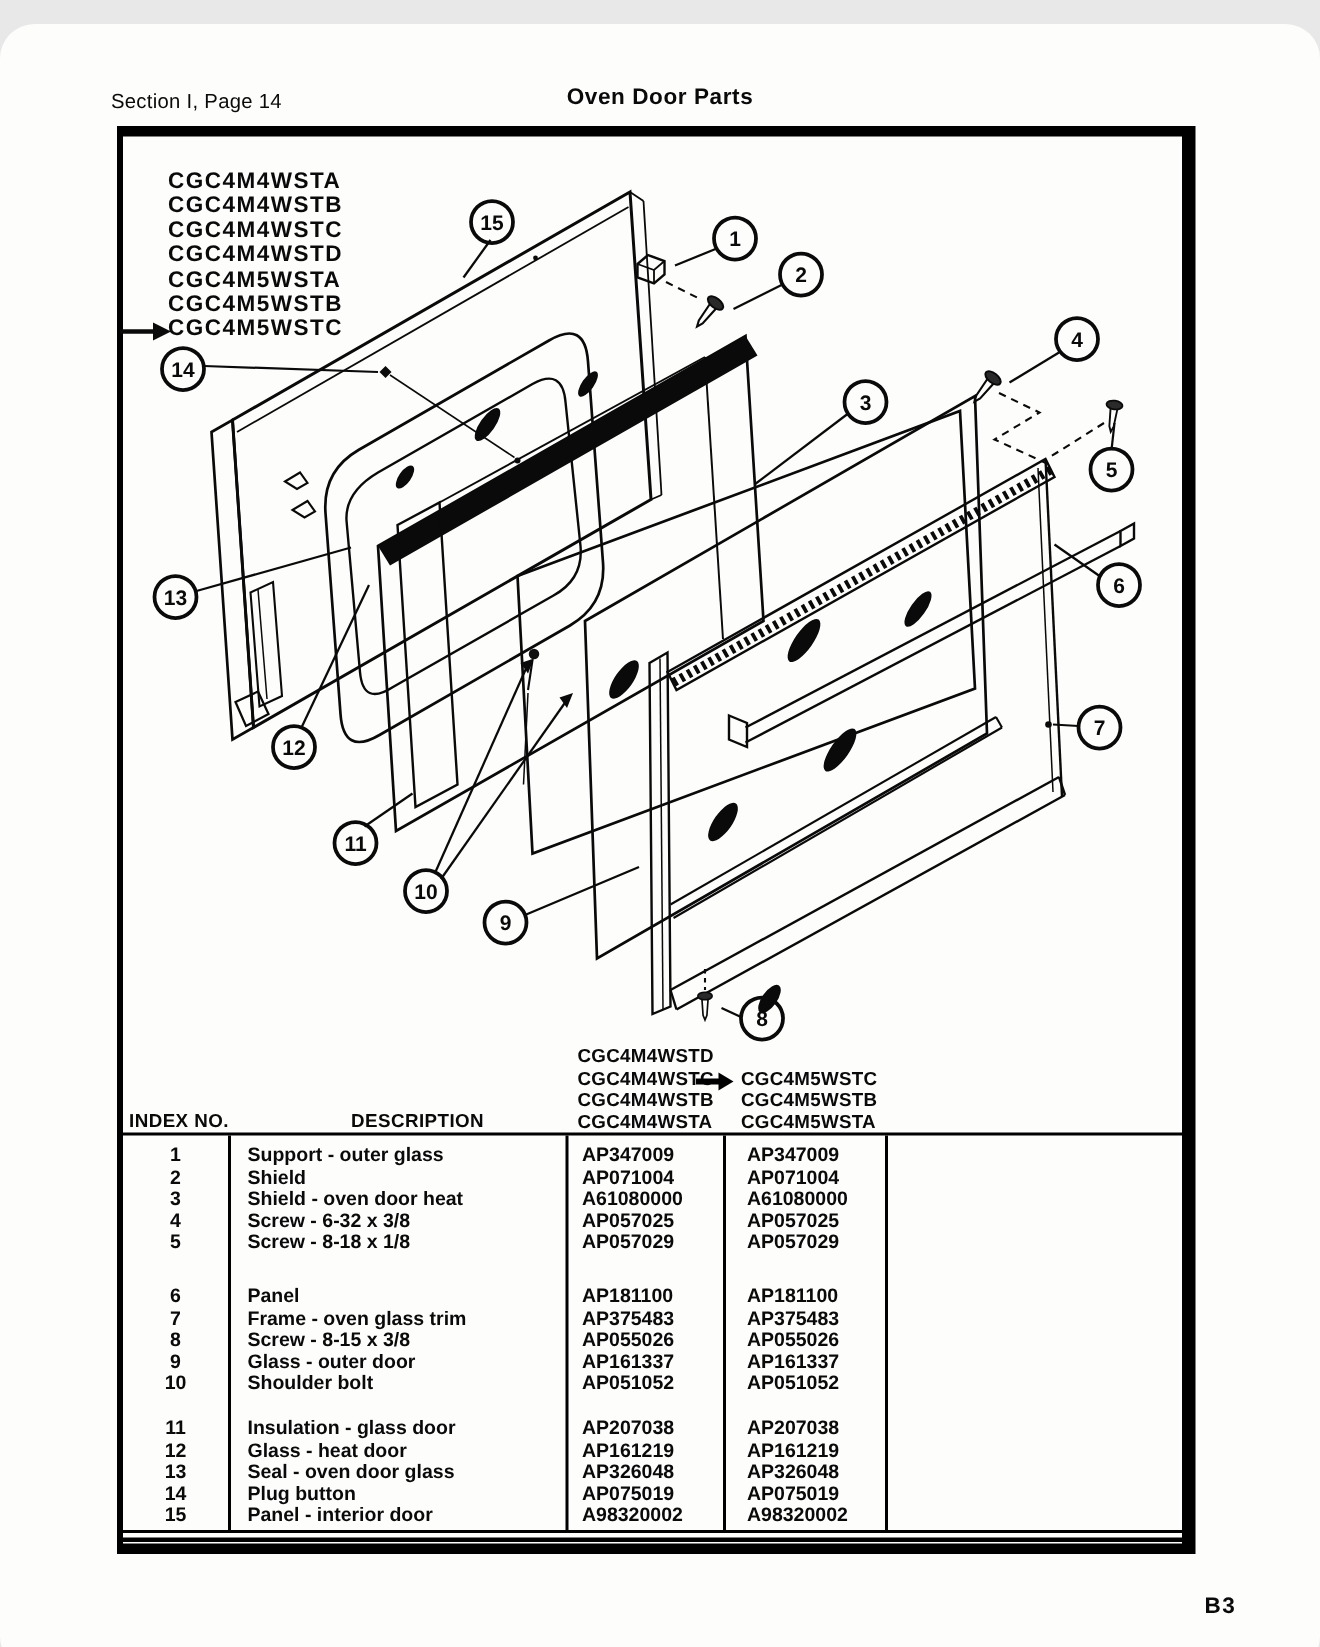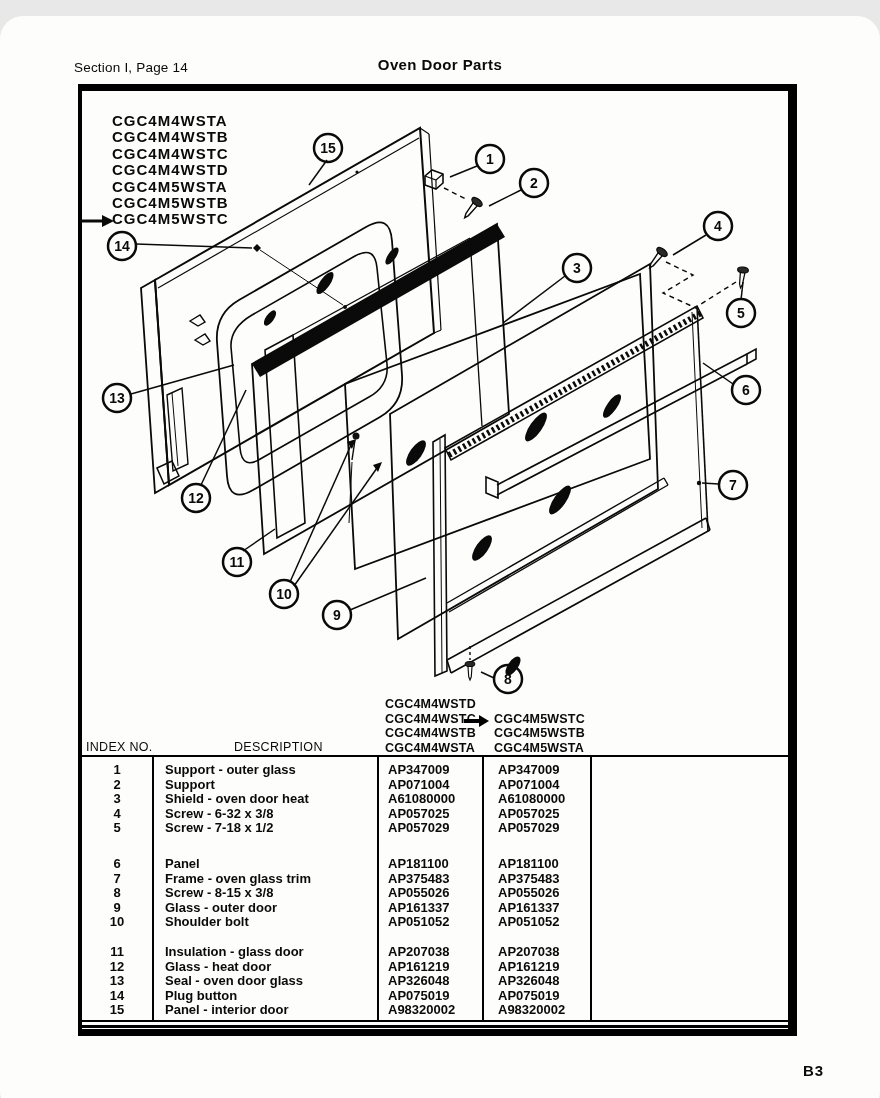--- a/index.html
+++ b/index.html
@@ -20,21 +20,21 @@
   .model-list{left:112px;top:97px;font-size:15px;font-weight:bold;line-height:16.4px;letter-spacing:1px;}
   .diagram-svg{left:0;top:0;}
   
   .mcol{font-size:12.5px;font-weight:bold;line-height:14.6px;letter-spacing:.2px;}
   .mcol1{left:385px;top:681px;}
   .mcol2{left:494px;top:695.6px;}
   .hdr-arrow{left:464px;top:699px;width:28px;height:12px;}
   .hdr-arrow .shaft{position:absolute;left:0;top:4px;width:16px;height:4px;background:#000;}
   .hdr-arrow .head{position:absolute;left:15px;top:0;width:0;height:0;
     border-left:10px solid #000;border-top:6px solid transparent;border-bottom:6px solid transparent;}
-  .col-head{font-size:12.5px;font-weight:normal;letter-spacing:.3px;}
+  .col-head{font-size:12.5px;font-weight:bold;letter-spacing:.3px;}
   .idx-head{left:86px;top:724px;}
   .desc-head{left:234px;top:724px;}
   
   .hline{background:#000;}
   .vline{background:#000;}
   
   .row-group{left:84px;width:704px;font-size:13px;font-weight:bold;}
   .t-row{position:relative;height:14.5px;}
   .t-row span{position:absolute;top:0;white-space:nowrap;}
   .c-idx{left:0;width:66px;text-align:center;}
@@ -296,39 +296,39 @@
 
   <div class="abs row-group" style="top:746px;">
       <div class="t-row">
         <span class="c-idx">1</span>
         <span class="c-desc">Support - outer glass</span>
         <span class="c-p1">AP347009</span>
         <span class="c-p2">AP347009</span>
       </div>
       <div class="t-row">
         <span class="c-idx">2</span>
-        <span class="c-desc">Support</span>
+        <span class="c-desc">Shield</span>
         <span class="c-p1">AP071004</span>
         <span class="c-p2">AP071004</span>
       </div>
       <div class="t-row">
         <span class="c-idx">3</span>
         <span class="c-desc">Shield - oven door heat</span>
         <span class="c-p1">A61080000</span>
         <span class="c-p2">A61080000</span>
       </div>
       <div class="t-row">
         <span class="c-idx">4</span>
         <span class="c-desc">Screw - 6-32 x 3/8</span>
         <span class="c-p1">AP057025</span>
         <span class="c-p2">AP057025</span>
       </div>
       <div class="t-row">
         <span class="c-idx">5</span>
-        <span class="c-desc">Screw - 7-18 x 1/2</span>
+        <span class="c-desc">Screw - 8-18 x 1/8</span>
         <span class="c-p1">AP057029</span>
         <span class="c-p2">AP057029</span>
       </div>
     </div>
   <div class="abs row-group" style="top:840px;">
       <div class="t-row">
         <span class="c-idx">6</span>
         <span class="c-desc">Panel</span>
         <span class="c-p1">AP181100</span>
         <span class="c-p2">AP181100</span>

